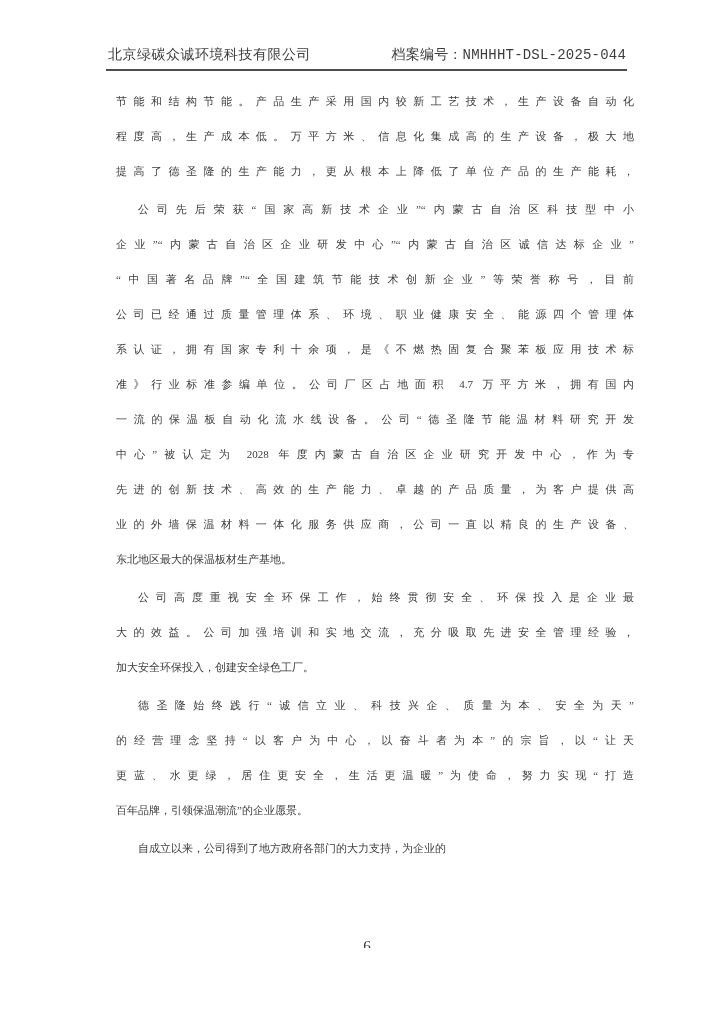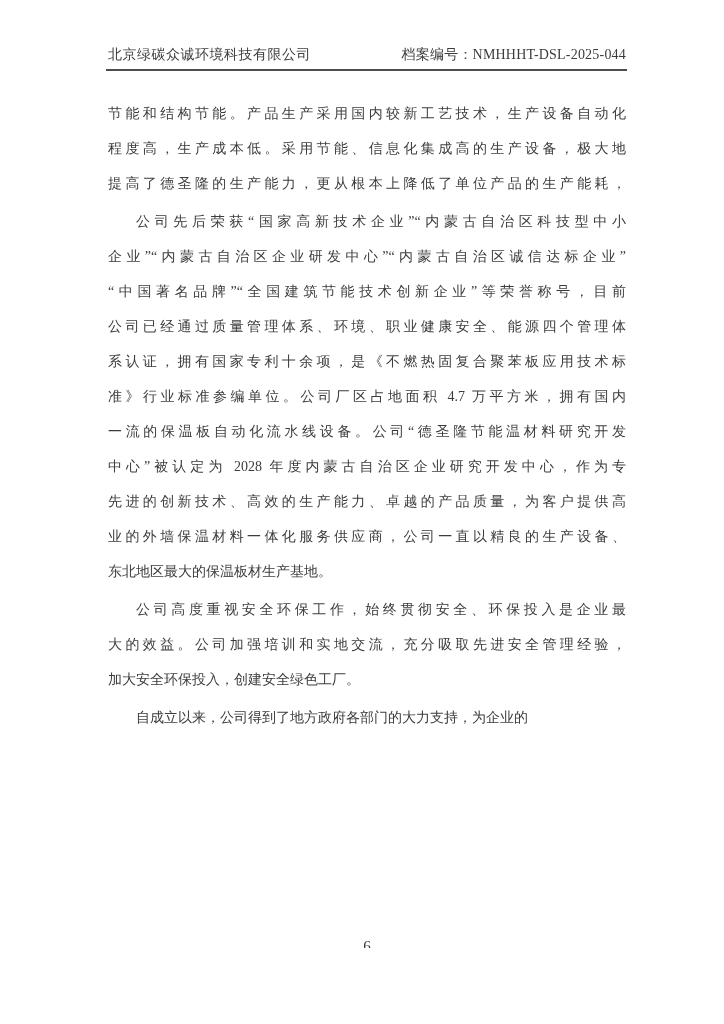--- a/index.html
+++ b/index.html
@@ -23,36 +23,36 @@
     width: 518px;
     display: flex;
     justify-content: space-between;
     align-items: baseline;
     font-size: 14px;
     letter-spacing: 0.5px;
     white-space: nowrap;
   }
   .header .archive {
     letter-spacing: 0.2px;
+    font-family: Liberation Mono, monospace;
   }
   .rule {
     position: absolute;
     left: 106px;
     top: 69px;
     width: 521px;
     height: 2px;
     background: var(--rule, #4d4d4d);
   }
   .doc-body {
     position: absolute;
-    left: 108px;
+    left: 116px;
     top: 84px;
     width: 518px;
-    font-size: 14px;
-    margin-top: 12px;
+    font-size: 11px;
   }
   .paragraph {
     margin: 0 0 3px 0;
   }
   .line {
     height: 35px;
     line-height: 35px;
     text-align: justify;
     text-align-last: justify;
     white-space: normal;
@@ -78,21 +78,21 @@
 
 <div class="page">
   <div class="header">
     <span class="company">北京绿碳众诚环境科技有限公司</span>
     <span class="archive">档案编号：NMHHHT-DSL-2025-044</span>
   </div>
   <div class="rule"></div>
   <div class="doc-body">
       <div class="paragraph">
         <div class="line">节能和结构节能。产品生产采用国内较新工艺技术，生产设备自动化</div>
-        <div class="line">程度高，生产成本低。采用节能、信息化集成高的生产设备，极大地</div>
+        <div class="line">程度高，生产成本低。万平方米、信息化集成高的生产设备，极大地</div>
         <div class="line">提高了德圣隆的生产能力，更从根本上降低了单位产品的生产能耗，</div>
       </div>
       <div class="paragraph">
         <div class="line indent">公司先后荣获“国家高新技术企业”“内蒙古自治区科技型中小</div>
         <div class="line">企业”“内蒙古自治区企业研发中心”“内蒙古自治区诚信达标企业”</div>
         <div class="line">“中国著名品牌”“全国建筑节能技术创新企业”等荣誉称号，目前</div>
         <div class="line">公司已经通过质量管理体系、环境、职业健康安全、能源四个管理体</div>
         <div class="line">系认证，拥有国家专利十余项，是《不燃热固复合聚苯板应用技术标</div>
         <div class="line">准》行业标准参编单位。公司厂区占地面积 4.7 万平方米，拥有国内</div>
         <div class="line">一流的保温板自动化流水线设备。公司“德圣隆节能温材料研究开发</div>
@@ -100,17 +100,23 @@
         <div class="line">先进的创新技术、高效的生产能力、卓越的产品质量，为客户提供高</div>
         <div class="line">业的外墙保温材料一体化服务供应商，公司一直以精良的生产设备、</div>
         <div class="line last">东北地区最大的保温板材生产基地。</div>
       </div>
       <div class="paragraph">
         <div class="line indent">公司高度重视安全环保工作，始终贯彻安全、环保投入是企业最</div>
         <div class="line">大的效益。公司加强培训和实地交流，充分吸取先进安全管理经验，</div>
         <div class="line last">加大安全环保投入，创建安全绿色工厂。</div>
       </div>
       <div class="paragraph">
+        <div class="line indent">德圣隆始终践行“诚信立业、科技兴企、质量为本、安全为天”</div>
+        <div class="line">的经营理念坚持“以客户为中心，以奋斗者为本”的宗旨，以“让天</div>
+        <div class="line">更蓝、水更绿，居住更安全，生活更温暖”为使命，努力实现“打造</div>
+        <div class="line last">百年品牌，引领保温潮流”的企业愿景。</div>
+      </div>
+      <div class="paragraph">
         <div class="line last indent">自成立以来，公司得到了地方政府各部门的大力支持，为企业的</div>
       </div>
     </div>
   <div class="footer">6</div>
 </div>
 
 </body></html>

